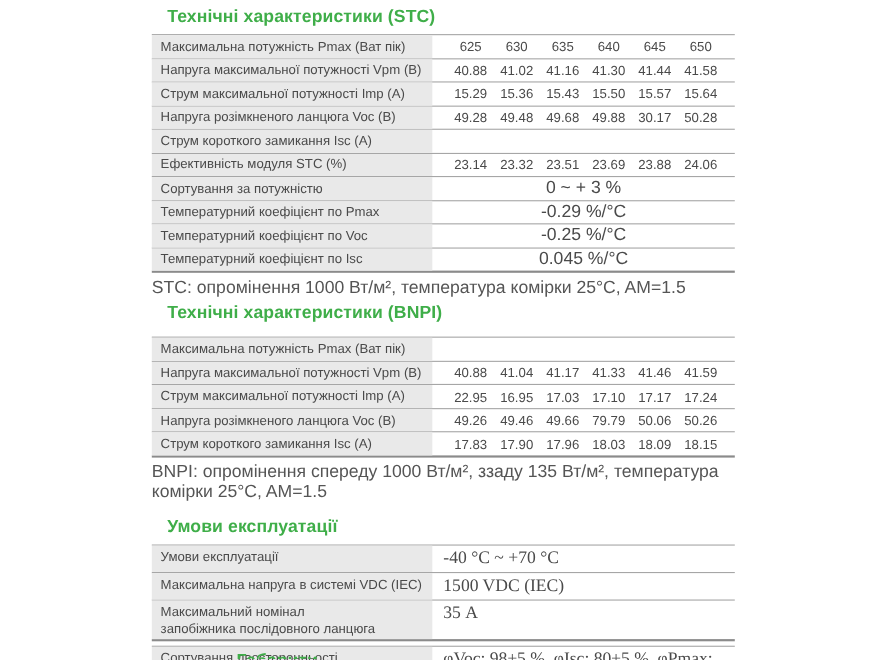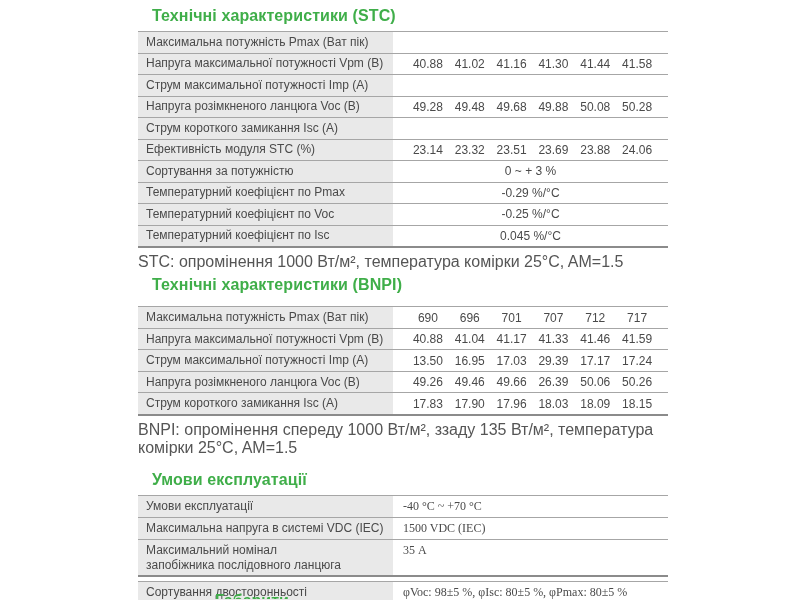--- a/index.html
+++ b/index.html
@@ -24,21 +24,21 @@
   .t-row{display:flex;align-items:center;border-top:1px solid #a6a6a6;min-height:20.5px;}
   .t-label{
     width:255px;box-sizing:border-box;flex:0 0 255px;
     padding:2.5px 4px 2.5px 8px;
     background:#e9e9e9;color:#4a4a4a;
     font-size:12px;line-height:1.25;white-space:pre-line;
     align-self:stretch;display:flex;align-items:center;
   }
   .t-cells{flex:1;display:flex;padding:0 10px 0 14px;}
   .t-cell{flex:1;text-align:center;font-size:12px;color:#4a4a4a;}
-  .t-span{flex:1;text-align:center;font-size:12px;color:#4a4a4a;}
+  .t-span{flex:1;text-align:center;font-size:16px;color:#4a4a4a;}
 
   .align-top .t-row{align-items:flex-start;}
   .align-top .t-label{align-items:flex-start;}
   .align-top .t-span{padding-top:3px;padding-bottom:3px;font-family:Liberation Serif, serif;}
   .val-left .t-span{text-align:left;padding-left:10px;}
 
   .tbl-gap{margin-top:4px;}
 
   .footnote{margin:5px 0 0 0;font-size:16px;color:#555555;}
 
@@ -52,43 +52,59 @@
 <body>
 
 <div class="page">
   <div class="content">
 
     <div>
       <h2 class="sec-heading h1">Технічні характеристики (STC)</h2>
       <div class="spec-table">
           <div class="t-row">
             <div class="t-label">Максимальна потужність Pmax (Ват пік)</div>
+            <div class="t-cells">
+              <div class="t-cell">625</div>
+              <div class="t-cell">630</div>
+              <div class="t-cell">635</div>
+              <div class="t-cell">640</div>
+              <div class="t-cell">645</div>
+              <div class="t-cell">650</div>
+            </div>
           </div>
           <div class="t-row">
             <div class="t-label">Напруга максимальної потужності Vpm (В)</div>
             <div class="t-cells">
               <div class="t-cell">40.88</div>
               <div class="t-cell">41.02</div>
               <div class="t-cell">41.16</div>
               <div class="t-cell">41.30</div>
               <div class="t-cell">41.44</div>
               <div class="t-cell">41.58</div>
             </div>
           </div>
           <div class="t-row">
             <div class="t-label">Струм максимальної потужності Imp (А)</div>
+            <div class="t-cells">
+              <div class="t-cell">15.29</div>
+              <div class="t-cell">15.36</div>
+              <div class="t-cell">15.43</div>
+              <div class="t-cell">15.50</div>
+              <div class="t-cell">15.57</div>
+              <div class="t-cell">15.64</div>
+            </div>
           </div>
           <div class="t-row">
             <div class="t-label">Напруга розімкненого ланцюга Voc (В)</div>
             <div class="t-cells">
               <div class="t-cell">49.28</div>
               <div class="t-cell">49.48</div>
               <div class="t-cell">49.68</div>
               <div class="t-cell">49.88</div>
-              <div class="t-cell">50.08</div>
+              <div class="t-cell">30.17</div>
               <div class="t-cell">50.28</div>
             </div>
           </div>
           <div class="t-row">
             <div class="t-label">Струм короткого замикання Isc (А)</div>
           </div>
           <div class="t-row">
             <div class="t-label">Ефективність модуля STC (%)</div>
             <div class="t-cells">
               <div class="t-cell">23.14</div>
@@ -117,58 +133,50 @@
           </div>
         </div>
       <p class="footnote">STC: опромінення 1000 Вт/м², температура комірки 25°C, AM=1.5</p>
     </div>
 
     <div>
       <h2 class="sec-heading h2">Технічні характеристики (BNPI)</h2>
       <div class="spec-table">
           <div class="t-row">
             <div class="t-label">Максимальна потужність Pmax (Ват пік)</div>
-            <div class="t-cells">
-              <div class="t-cell">690</div>
-              <div class="t-cell">696</div>
-              <div class="t-cell">701</div>
-              <div class="t-cell">707</div>
-              <div class="t-cell">712</div>
-              <div class="t-cell">717</div>
-            </div>
           </div>
           <div class="t-row">
             <div class="t-label">Напруга максимальної потужності Vpm (В)</div>
             <div class="t-cells">
               <div class="t-cell">40.88</div>
               <div class="t-cell">41.04</div>
               <div class="t-cell">41.17</div>
               <div class="t-cell">41.33</div>
               <div class="t-cell">41.46</div>
               <div class="t-cell">41.59</div>
             </div>
           </div>
           <div class="t-row">
             <div class="t-label">Струм максимальної потужності Imp (А)</div>
             <div class="t-cells">
-              <div class="t-cell">13.50</div>
+              <div class="t-cell">22.95</div>
               <div class="t-cell">16.95</div>
               <div class="t-cell">17.03</div>
-              <div class="t-cell">29.39</div>
+              <div class="t-cell">17.10</div>
               <div class="t-cell">17.17</div>
               <div class="t-cell">17.24</div>
             </div>
           </div>
           <div class="t-row">
             <div class="t-label">Напруга розімкненого ланцюга Voc (В)</div>
             <div class="t-cells">
               <div class="t-cell">49.26</div>
               <div class="t-cell">49.46</div>
               <div class="t-cell">49.66</div>
-              <div class="t-cell">26.39</div>
+              <div class="t-cell">79.79</div>
               <div class="t-cell">50.06</div>
               <div class="t-cell">50.26</div>
             </div>
           </div>
           <div class="t-row">
             <div class="t-label">Струм короткого замикання Isc (А)</div>
             <div class="t-cells">
               <div class="t-cell">17.83</div>
               <div class="t-cell">17.90</div>
               <div class="t-cell">17.96</div>

